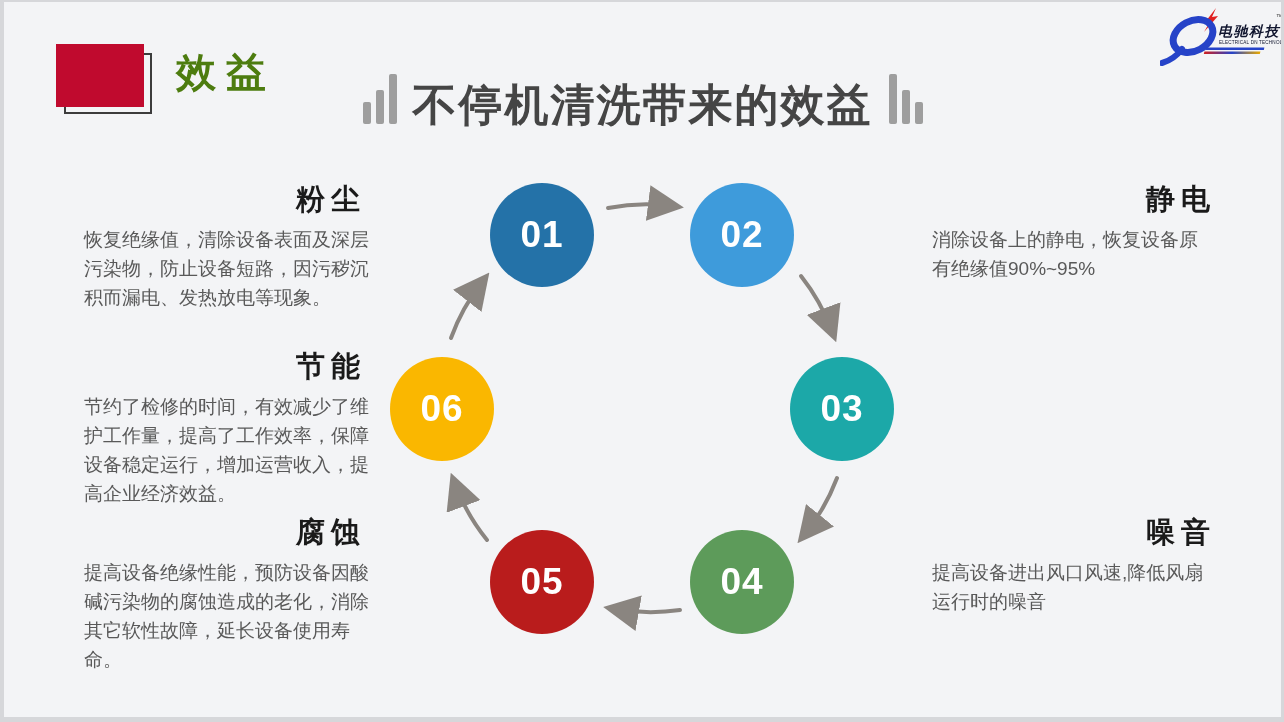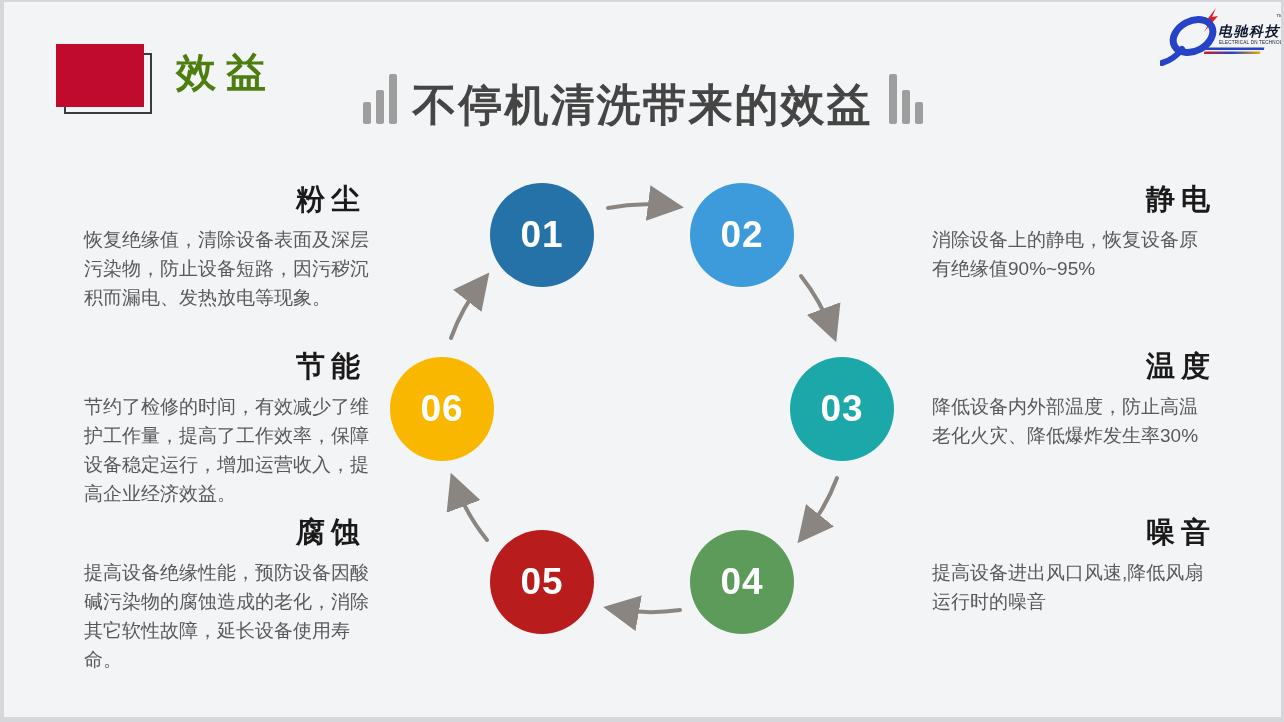--- a/index.html
+++ b/index.html
@@ -113,23 +113,19 @@
     </div>
     <div class="benefit left b-bot">
       <h3>腐蚀</h3>
       <p>提高设备绝缘性能，预防设备因酸碱污染物的腐蚀造成的老化，消除其它软性故障，延长设备使用寿命。</p>
     </div>
 
     <div class="benefit right b-top">
       <h3>静电</h3>
       <p>消除设备上的静电，恢复设备原有绝缘值90%~95%</p>
     </div>
-    <div class="benefit right b-mid">
-      <h3>温度</h3>
-      <p>降低设备内外部温度，防止高温老化火灾、降低爆炸发生率30%</p>
-    </div>
     <div class="benefit right b-bot">
       <h3>噪音</h3>
       <p>提高设备进出风口风速,降低风扇运行时的噪音</p>
     </div>
 
   </div>
 </div>
 
 </body></html>

